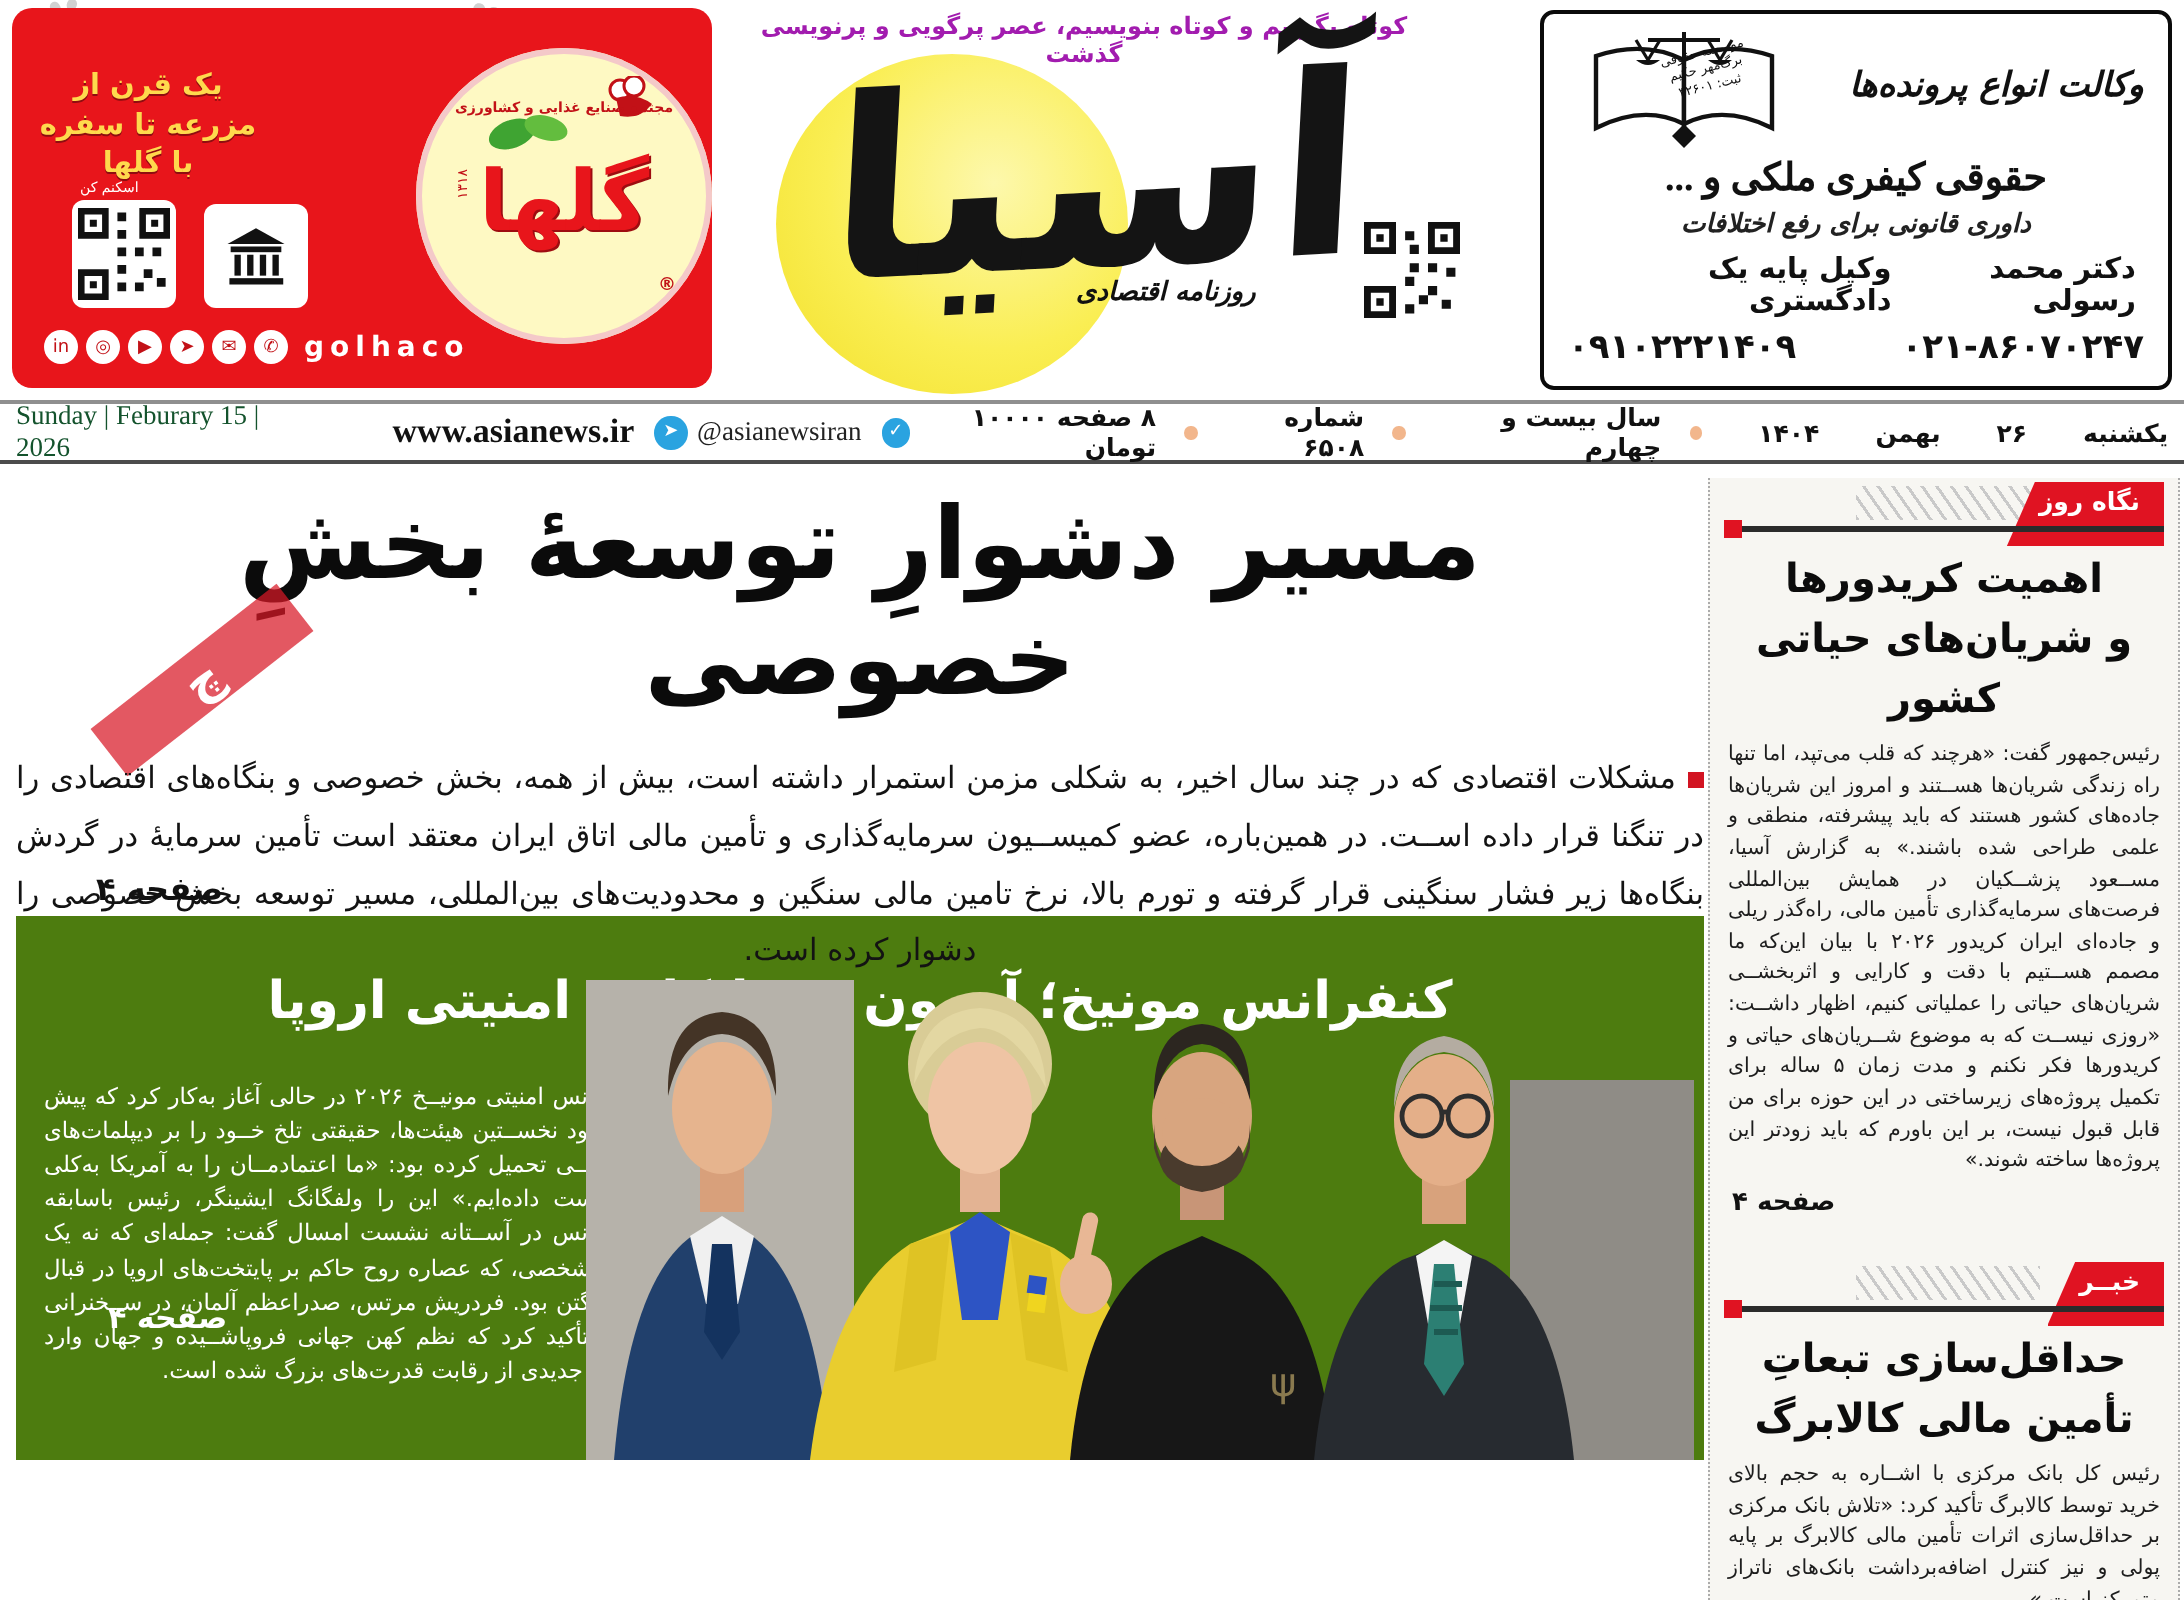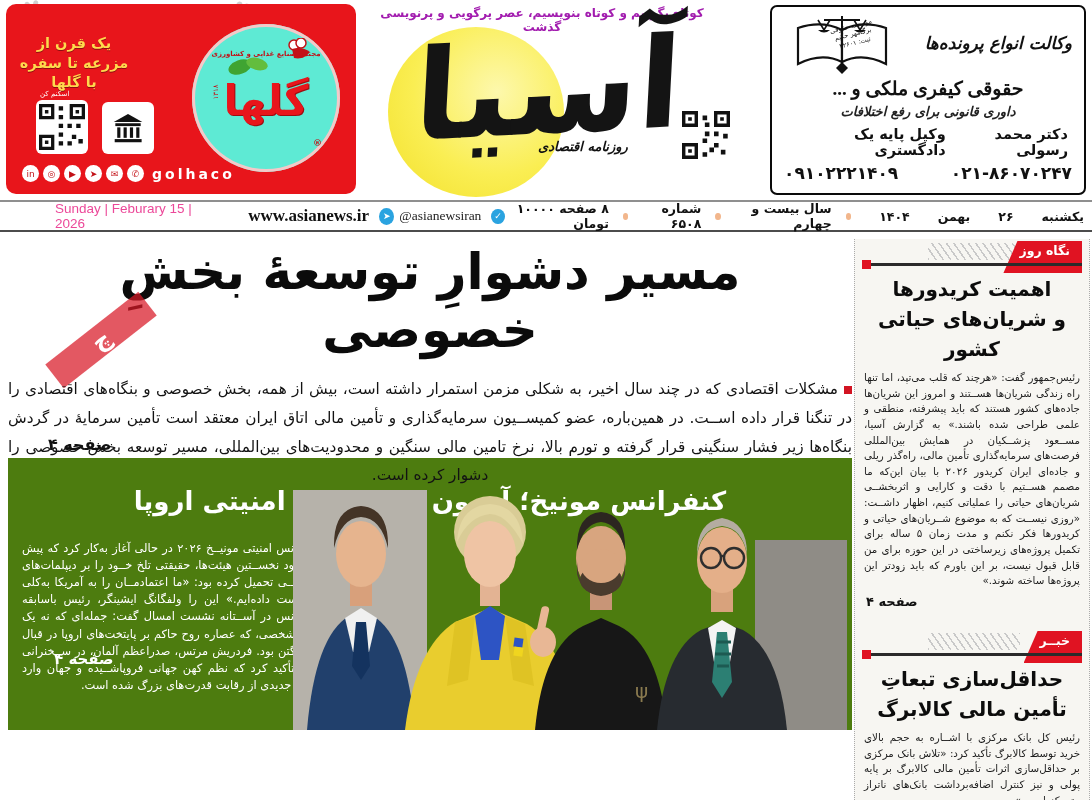--- a/index.html
+++ b/index.html
@@ -6,22 +6,22 @@
   .page{position:relative;width:1092px;height:800px;background:#fff;overflow:hidden;
         font-family:"DejaVu Sans",sans-serif;color:#111;}
   
   .spices{position:absolute;left:0;top:0;width:372px;height:205px;overflow:hidden;}
   .sp{position:absolute;color:#c6c6c6;opacity:.8;}
   
   .golha{position:absolute;left:6px;top:4px;width:350px;height:190px;background:#e8151b;
          border-radius:10px;overflow:hidden;}
   .golha-slogan{position:absolute;right:224px;left:10px;top:30px;direction:rtl;text-align:center;
                 color:#ffd94d;font-weight:bold;font-size:14.5px;line-height:1.35;text-shadow:0 1px 0 #8e0d10;}
-  .golha-circle{position:absolute;right:16px;top:20px;width:148px;height:148px;border-radius:50%;
-                background:#5eead4;box-shadow:0 0 0 3px #f4c9c9 inset;}
+  .golha-circle{position:absolute;right:0;top:20px;width:148px;height:148px;border-radius:50%;
+                background:#fef9c3;box-shadow:0 0 0 3px #f4c9c9 inset;}
   .golha-sub{position:absolute;top:26px;left:0;right:0;text-align:center;direction:rtl;
              color:#c21117;font-size:7px;font-weight:bold;}
   .golha-brand{position:absolute;top:48px;left:0;right:0;text-align:center;direction:rtl;
                color:#e8151b;font-size:42px;font-weight:bold;line-height:1.4;
                text-shadow:1px 1px 0 #9e0c10;}
   .golha-reg{position:absolute;right:18px;bottom:24px;color:#c21117;font-size:9px;font-weight:bold;}
   .golha-year{position:absolute;left:16px;top:64px;color:#c21117;font-size:7px;transform:rotate(-90deg);}
   .golha-leafsvg{position:absolute;left:34px;top:30px;}
   .golha-chefsvg{position:absolute;right:22px;top:14px;}
   .golha-qr{position:absolute;left:30px;top:96px;width:52px;height:54px;background:#fff;border-radius:6px;padding:3px;box-sizing:border-box;}
@@ -54,21 +54,21 @@
   .legal-l2{text-align:center;font-size:19px;font-weight:bold;margin-top:2px;font-family:Liberation Serif, serif;}
   .legal-l3{text-align:center;font-size:13px;font-weight:bold;font-style:italic;margin-top:4px;color:#222;}
   .legal-names{display:flex;justify-content:space-between;padding:0 8px;margin-top:7px;
                font-size:14.5px;font-weight:bold;}
   .legal-phones{display:flex;justify-content:space-between;padding:0 4px;margin-top:5px;
                 font-size:17px;font-weight:bold;letter-spacing:1px;}
   
   .dateline{position:absolute;left:0;top:200px;width:1092px;height:32px;box-sizing:border-box;
             border-top:2px solid #8f8f8f;border-bottom:2px solid #4c4c4c;
             display:flex;align-items:center;padding:0 8px;background:#fff;}
-  .dl-en{font-family:Liberation Sans, sans-serif;font-size:13.5px;color:#ec4899;margin-left:47px;}
+  .dl-en{font-family:Liberation Serif, serif;font-size:13.5px;color:#14532d;}
   .dl-web{font-family:"Liberation Serif",serif;font-size:17px;font-weight:bold;color:#111;margin-left:42px;}
   .dl-tg{width:17px;height:17px;border-radius:50%;background:#2aa3e0;color:#fff;font-size:9px;
          display:flex;align-items:center;justify-content:center;margin-left:10px;}
   .dl-handle{font-family:"Liberation Serif",serif;font-size:13.5px;color:#222;margin-left:5px;}
   .dl-ver{width:15px;height:15px;border-radius:50%;background:#2aa3e0;color:#fff;font-size:9px;
           display:flex;align-items:center;justify-content:center;margin-left:10px;}
   .dl-fa{margin-right:auto;direction:rtl;display:flex;align-items:center;column-gap:14px;
          font-size:12.5px;font-weight:bold;color:#111;}
   .dl-fa .wide{margin-left:14px;}
   .dot{width:7px;height:7px;border-radius:50%;background:#f2b68c;}

